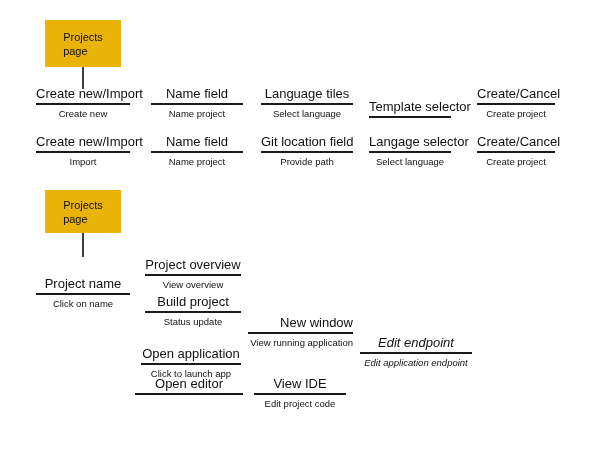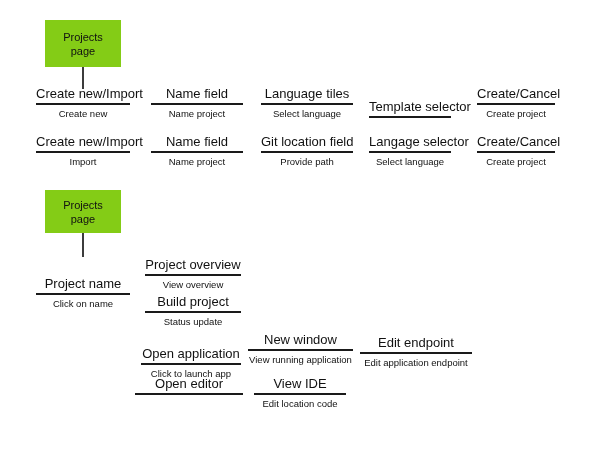--- a/index.html
+++ b/index.html
@@ -18,25 +18,25 @@
   #canvas {
     position: relative;
     width: 600px;
     height: 450px;
   }
 
   
   .start-box {
     position: absolute;
     box-sizing: border-box;
-    background: #84cc16;
+    background: #eab308;
     color: #111111;
     font-size: 11px;
     line-height: 14px;
-    text-align: center;
+    text-align: left;
     display: flex;
     align-items: center;
     justify-content: center;
   }
   .start-box .bx-label {
     white-space: pre-line;
     padding: 0 4px;
   }
 
   
@@ -155,34 +155,34 @@
     <div class="n-label">Build project</div>
     <div class="n-rule"></div>
     <div class="n-sublabel">Status update</div>
   </div>
 
   <div class="node" style="left:141px; top:348px; width:100px;">
     <div class="n-label">Open application</div>
     <div class="n-rule"></div>
     <div class="n-sublabel">Click to launch app</div>
   </div>
-  <div class="node" style="left:248px; top:334px; width:105px;">
+  <div class="node" style="left:248px; top:317px; width:105px;text-align:right;">
     <div class="n-label">New window</div>
     <div class="n-rule"></div>
     <div class="n-sublabel">View running application</div>
   </div>
-  <div class="node" style="left:360px; top:337px; width:112px;">
+  <div class="node" style="left:360px; top:337px; width:112px;font-style:italic;">
     <div class="n-label">Edit endpoint</div>
     <div class="n-rule"></div>
     <div class="n-sublabel">Edit application endpoint</div>
   </div>
 
   <div class="node" style="left:135px; top:378px; width:108px;">
     <div class="n-label">Open editor</div>
     <div class="n-rule"></div>
   </div>
   <div class="node" style="left:254px; top:378px; width:92px;">
     <div class="n-label">View IDE</div>
     <div class="n-rule"></div>
-    <div class="n-sublabel">Edit location code</div>
+    <div class="n-sublabel">Edit project code</div>
   </div>
 
 </div>
 
 </body></html>

